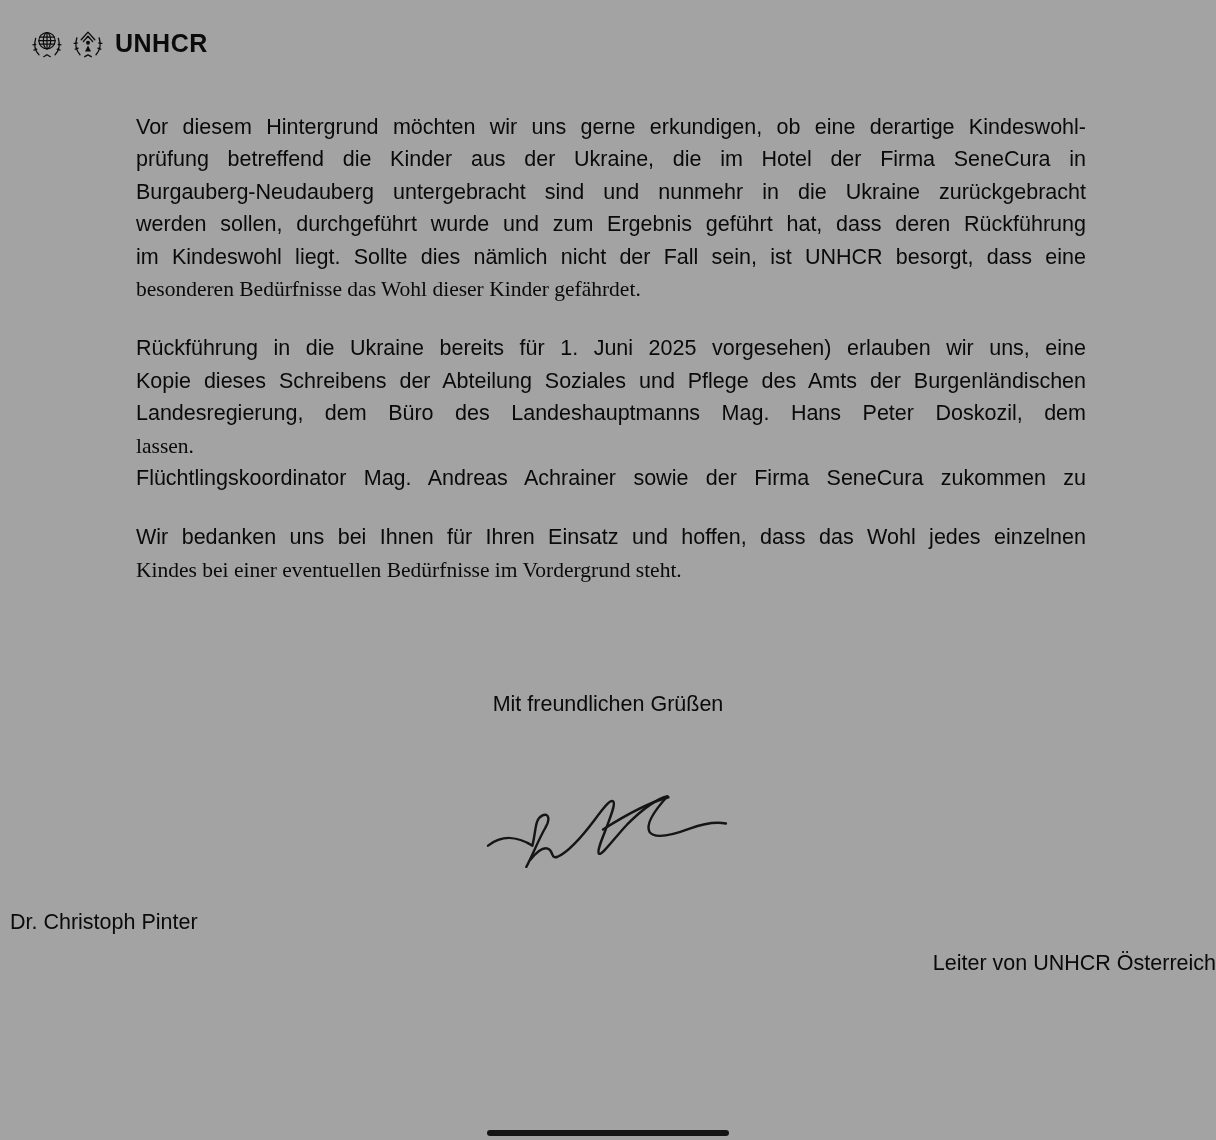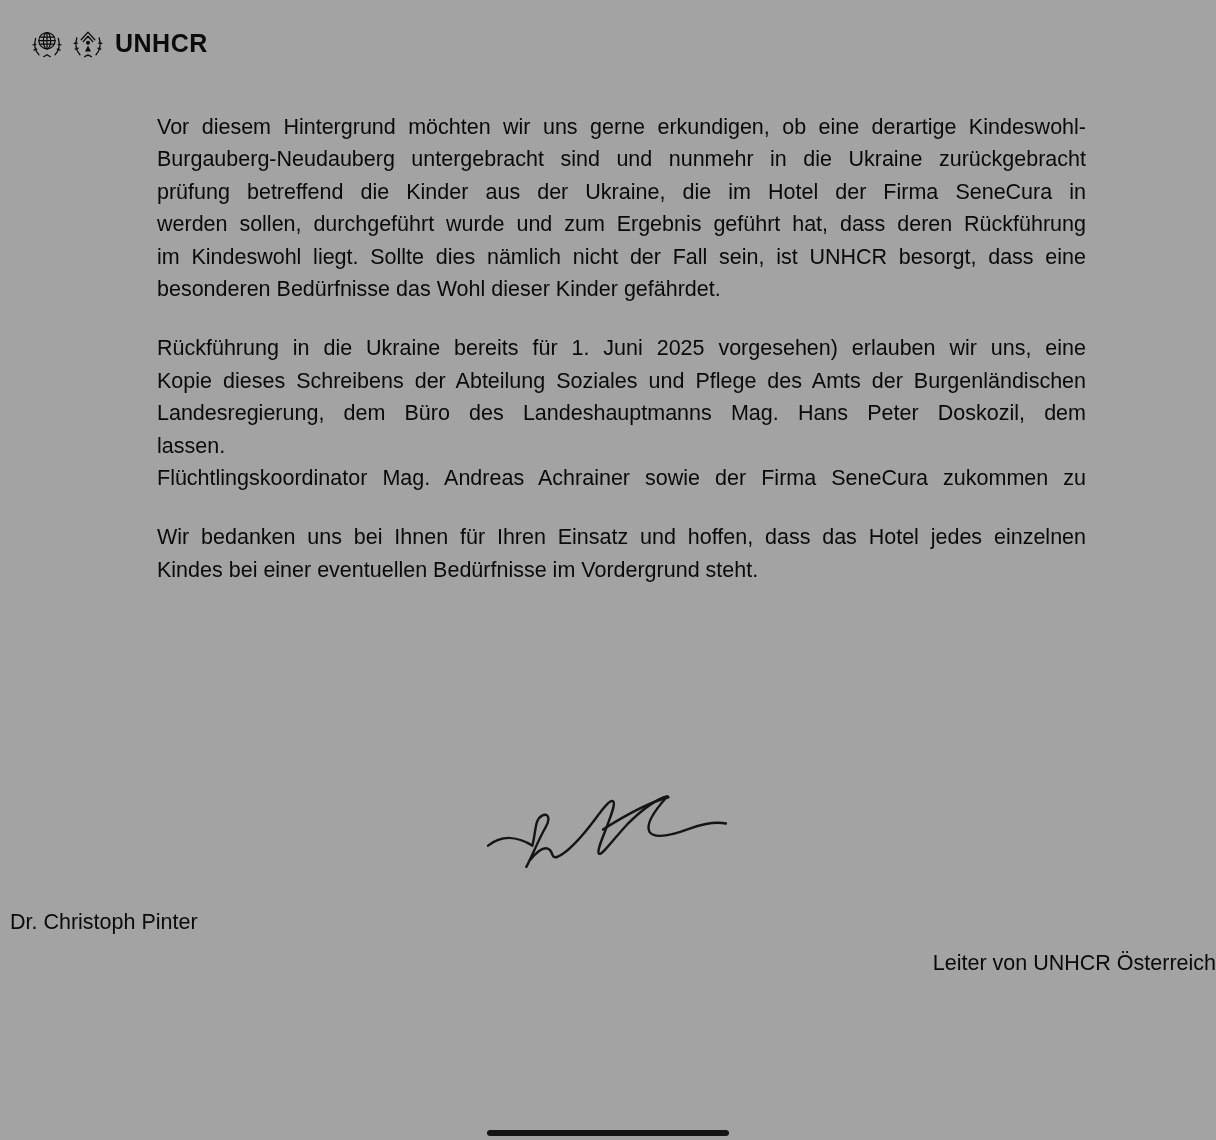--- a/index.html
+++ b/index.html
@@ -35,28 +35,28 @@
   
   .body-text {
     position: absolute;
     top: 111px;
     left: 136px;
     width: 950px;
     font-size: 21.5px;
     line-height: 32.4px;
     color: #0a0a0a;
   }
-  .para { margin-bottom: 27px; margin-left: 21px; }
+  .para { margin-bottom: 27px; }
   .ln {
     display: block;
     text-align: justify;
     text-align-last: justify;
     white-space: normal;
   }
-  .ln.last { text-align-last: left; }
+  .ln.last { text-align-last: left; font-family: Liberation Serif, serif; }
   
   .closing {
     position: absolute;
     top: 692px;
     left: 0;
     width: 100%;
     text-align: center;
     font-size: 21.5px;
     color: #0a0a0a;
   }
@@ -136,39 +136,40 @@
         <path d="M14.8,27 L18,20.6 L21.2,27 Z" fill="#0b0b0b" stroke="none"></path>
         <path d="M14.5,32.5 L18,30.5 L21.5,32.5"></path>
       </svg>
     </span>
     <span class="wordmark">UNHCR</span>
   </header>
 
   <main class="body-text">
     <p class="para">
       <span class="ln">Vor diesem Hintergrund möchten wir uns gerne erkundigen, ob eine derartige Kindeswohl-</span>
+      <span class="ln">prüfung betreffend die Kinder aus der Ukraine, die im Hotel der Firma SeneCura in</span>
       <span class="ln">Burgauberg-Neudauberg untergebracht sind und nunmehr in die Ukraine zurückgebracht</span>
-      <span class="ln">prüfung betreffend die Kinder aus der Ukraine, die im Hotel der Firma SeneCura in</span>
       <span class="ln">werden sollen, durchgeführt wurde und zum Ergebnis geführt hat, dass deren Rückführung</span>
       <span class="ln">im Kindeswohl liegt. Sollte dies nämlich nicht der Fall sein, ist UNHCR besorgt, dass eine</span>
       <span class="ln last">besonderen Bedürfnisse das Wohl dieser Kinder gefährdet.</span>
     </p>
     <p class="para">
       <span class="ln">Rückführung in die Ukraine bereits für 1. Juni 2025 vorgesehen) erlauben wir uns, eine</span>
       <span class="ln">Kopie dieses Schreibens der Abteilung Soziales und Pflege des Amts der Burgenländischen</span>
       <span class="ln">Landesregierung, dem Büro des Landeshauptmanns Mag. Hans Peter Doskozil, dem</span>
       <span class="ln last">lassen.</span>
       <span class="ln">Flüchtlingskoordinator Mag. Andreas Achrainer sowie der Firma SeneCura zukommen zu</span>
     </p>
     <p class="para">
-      <span class="ln">Wir bedanken uns bei Ihnen für Ihren Einsatz und hoffen, dass das Hotel jedes einzelnen</span>
+      <span class="ln">Wir bedanken uns bei Ihnen für Ihren Einsatz und hoffen, dass das Wohl jedes einzelnen</span>
       <span class="ln last">Kindes bei einer eventuellen Bedürfnisse im Vordergrund steht.</span>
     </p>
   </main>
 
+  <div class="closing">Mit freundlichen Grüßen</div>
 
   <div class="signature">
     <svg viewBox="0 0 250 95" fill="none" stroke="#151515" stroke-width="2.4" stroke-linecap="round" stroke-linejoin="round">
       <path d="M6,66 C20,55 36,57 50,66 C54,50 52,40 60,36 C66,33 68,40 63,48 C56,60 50,76 44,87"></path>
       <path d="M48,80 C56,70 62,66 67,70 C71,74 69,79 75,77 C86,72 100,56 112,40 C120,29 127,20 130,22 C133,24 128,36 122,52 C118,62 114,72 116,74 C119,76 130,60 144,45 C156,33 172,20 184,17 C174,28 162,44 166,52 C171,60 190,55 206,49 C220,44 232,42 242,44"></path>
       <path d="M120,50 C142,36 166,23 185,18"></path>
     </svg>
   </div>
 
   <div class="signer-name">Dr. Christoph Pinter</div>

